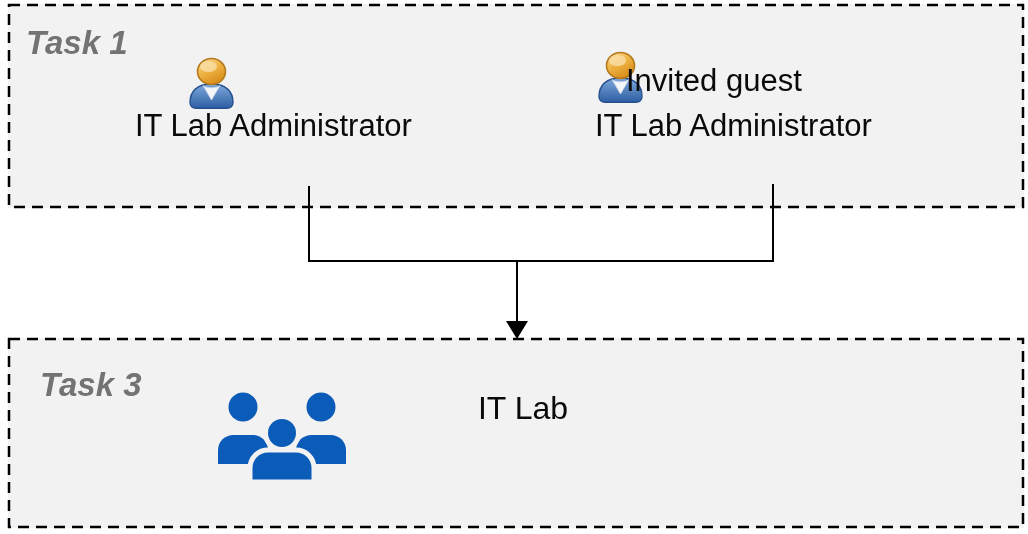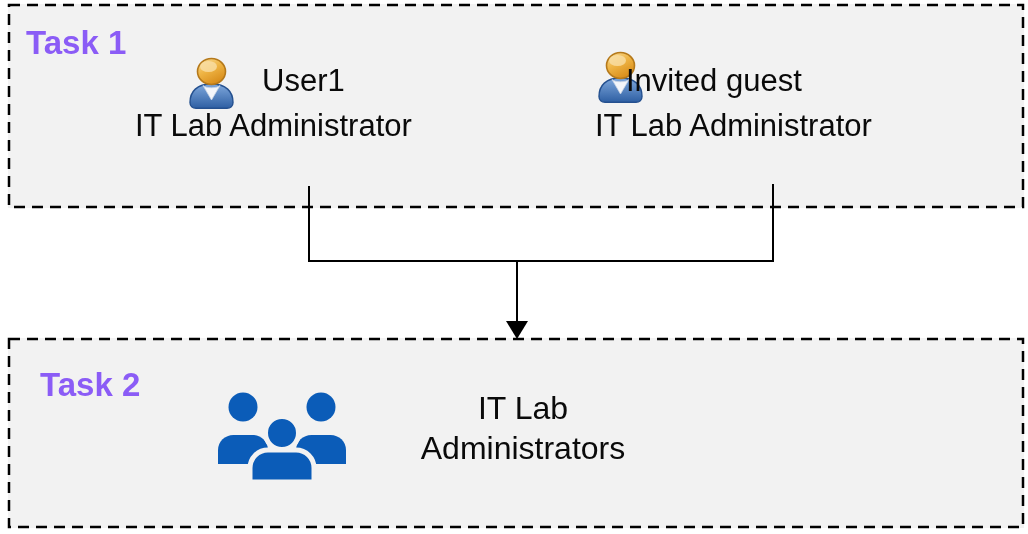--- a/index.html
+++ b/index.html
@@ -19,23 +19,24 @@
     position: absolute;
     background: #F2F2F2;
   }
   .task1-box { left: 8px; top: 4px; width: 1016px; height: 204px; }
   .task2-box { left: 8px; top: 338px; width: 1016px; height: 190px; }
 
   .task-label {
     position: absolute;
     font-weight: bold;
     font-size: 33px;
-    color: #8b5cf6;
+    color: #737373;
     letter-spacing: 0px;
     white-space: nowrap;
+    font-style: italic;
   }
   .task1-label { left: 26px; top: 24px; }
   .task2-label { left: 40px; top: 366px; }
 
   .icon { position: absolute; display: block; line-height: 0; }
   .p1-icon { left: 183px; top: 55px; }
   .p2-icon { left: 592px; top: 49px; }
   .group-icon { left: 216px; top: 390px; }
 
   .persona-name {
@@ -93,31 +94,30 @@
         <stop offset="0" stop-color="#7FA8DC"></stop>
         <stop offset="1" stop-color="#2E5FA3"></stop>
       </linearGradient>
     </defs>
   </svg>
 
   <div class="task-box task1-box"></div>
   <div class="task-box task2-box"></div>
 
   <div class="task-label task1-label">Task 1</div>
-  <div class="task-label task2-label">Task 2</div>
+  <div class="task-label task2-label">Task 3</div>
 
   <span class="icon p1-icon">
     <svg width="57" height="57" viewBox="0 0 57 57">
       <path d="M28.5,29 C43,29 50,36.5 50,47.5 C50,51 47.5,53.2 44,53.2 L13,53.2 C9.5,53.2 7,51 7,47.5 C7,36.5 14,29 28.5,29 Z" fill="url(#bodyG)" stroke="#24508F" stroke-width="1.4"></path>
       <path d="M20,30.5 L28.5,45 L37,30.5 C34,33.5 23,33.5 20,30.5 Z" fill="#F4F6FA" stroke="#C9D4E4" stroke-width="0.8"></path>
       <ellipse cx="28.5" cy="16.5" rx="14" ry="13" fill="url(#headG)" stroke="#B5791B" stroke-width="1.6"></ellipse>
       <ellipse cx="25.5" cy="11.5" rx="8.5" ry="5.5" fill="#F9DFA6" opacity="0.8"></ellipse>
     </svg>
   </span>
-  <div class="persona-name p1-name">User1</div>
   <div class="persona-role p1-role">IT Lab Administrator</div>
 
   <span class="icon p2-icon">
     <svg width="57" height="57" viewBox="0 0 57 57">
       <path d="M28.5,29 C43,29 50,36.5 50,47.5 C50,51 47.5,53.2 44,53.2 L13,53.2 C9.5,53.2 7,51 7,47.5 C7,36.5 14,29 28.5,29 Z" fill="url(#bodyG)" stroke="#24508F" stroke-width="1.4"></path>
       <path d="M20,30.5 L28.5,45 L37,30.5 C34,33.5 23,33.5 20,30.5 Z" fill="#F4F6FA" stroke="#C9D4E4" stroke-width="0.8"></path>
       <ellipse cx="28.5" cy="16.5" rx="14" ry="13" fill="url(#headG)" stroke="#B5791B" stroke-width="1.6"></ellipse>
       <ellipse cx="25.5" cy="11.5" rx="8.5" ry="5.5" fill="#F9DFA6" opacity="0.8"></ellipse>
     </svg>
   </span>
@@ -131,21 +131,20 @@
         <path d="M2,74 V60 C2,51.5 9,45 17.5,45 H36.5 C45,45 52,51.5 52,60 V74 Z"></path>
         <circle cx="105" cy="17" r="14.5"></circle>
         <path d="M80,74 V60 C80,51.5 87,45 95.5,45 H114.5 C123,45 130,51.5 130,60 V74 Z"></path>
         <circle cx="66" cy="43" r="16.5" stroke="#F2F2F2" stroke-width="5"></circle>
         <path d="M34,92 V78 C34,68 42,60 52,60 H80 C90,60 98,68 98,78 V92 Z" stroke="#F2F2F2" stroke-width="5"></path>
       </g>
     </svg>
   </span>
   <div class="group-name">
     <div>IT Lab</div>
-    <div>Administrators</div>
   </div>
 
   <svg class="overlay" width="1028" height="534" viewBox="0 0 1028 534">
     <g fill="none" stroke="#000000">
       <rect x="9" y="5" width="1014" height="202" stroke-width="2.5" stroke-dasharray="11 7"></rect>
       <rect x="9" y="339" width="1014" height="188" stroke-width="2.5" stroke-dasharray="11 7"></rect>
       <path d="M309,186 V261 H773 V184" stroke-width="2"></path>
       <path d="M517,261 V324" stroke-width="2"></path>
     </g>
     <polygon points="517,339 506,321 528,321" fill="#000000"></polygon>

